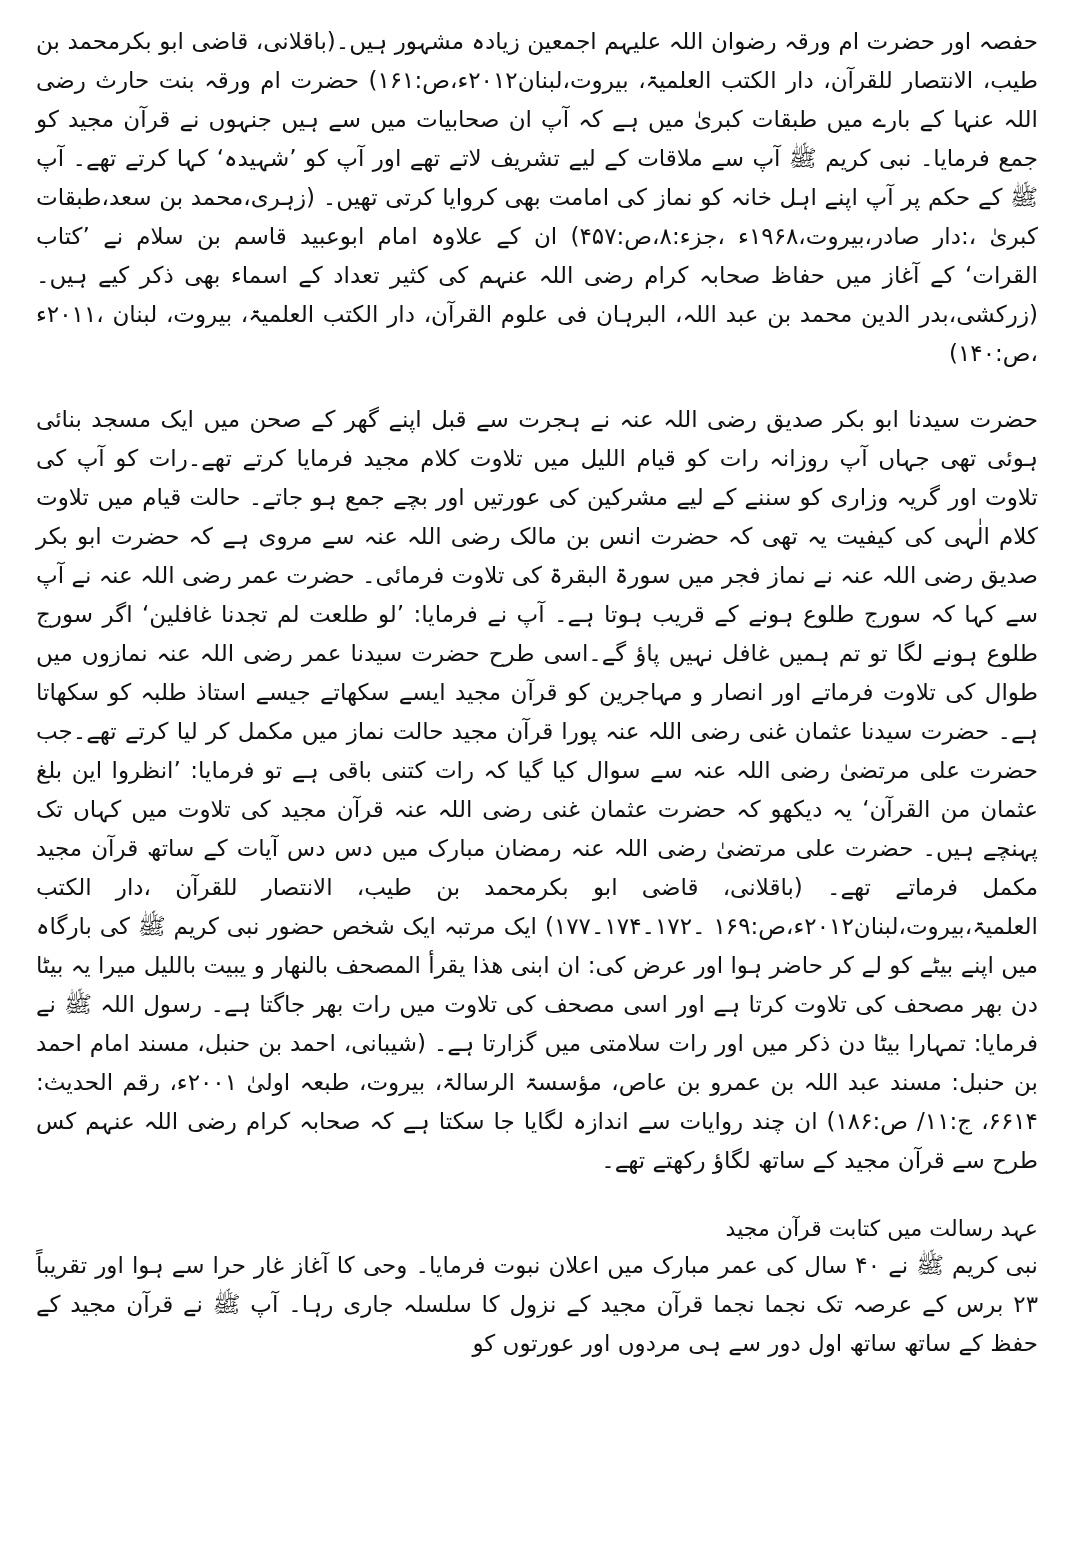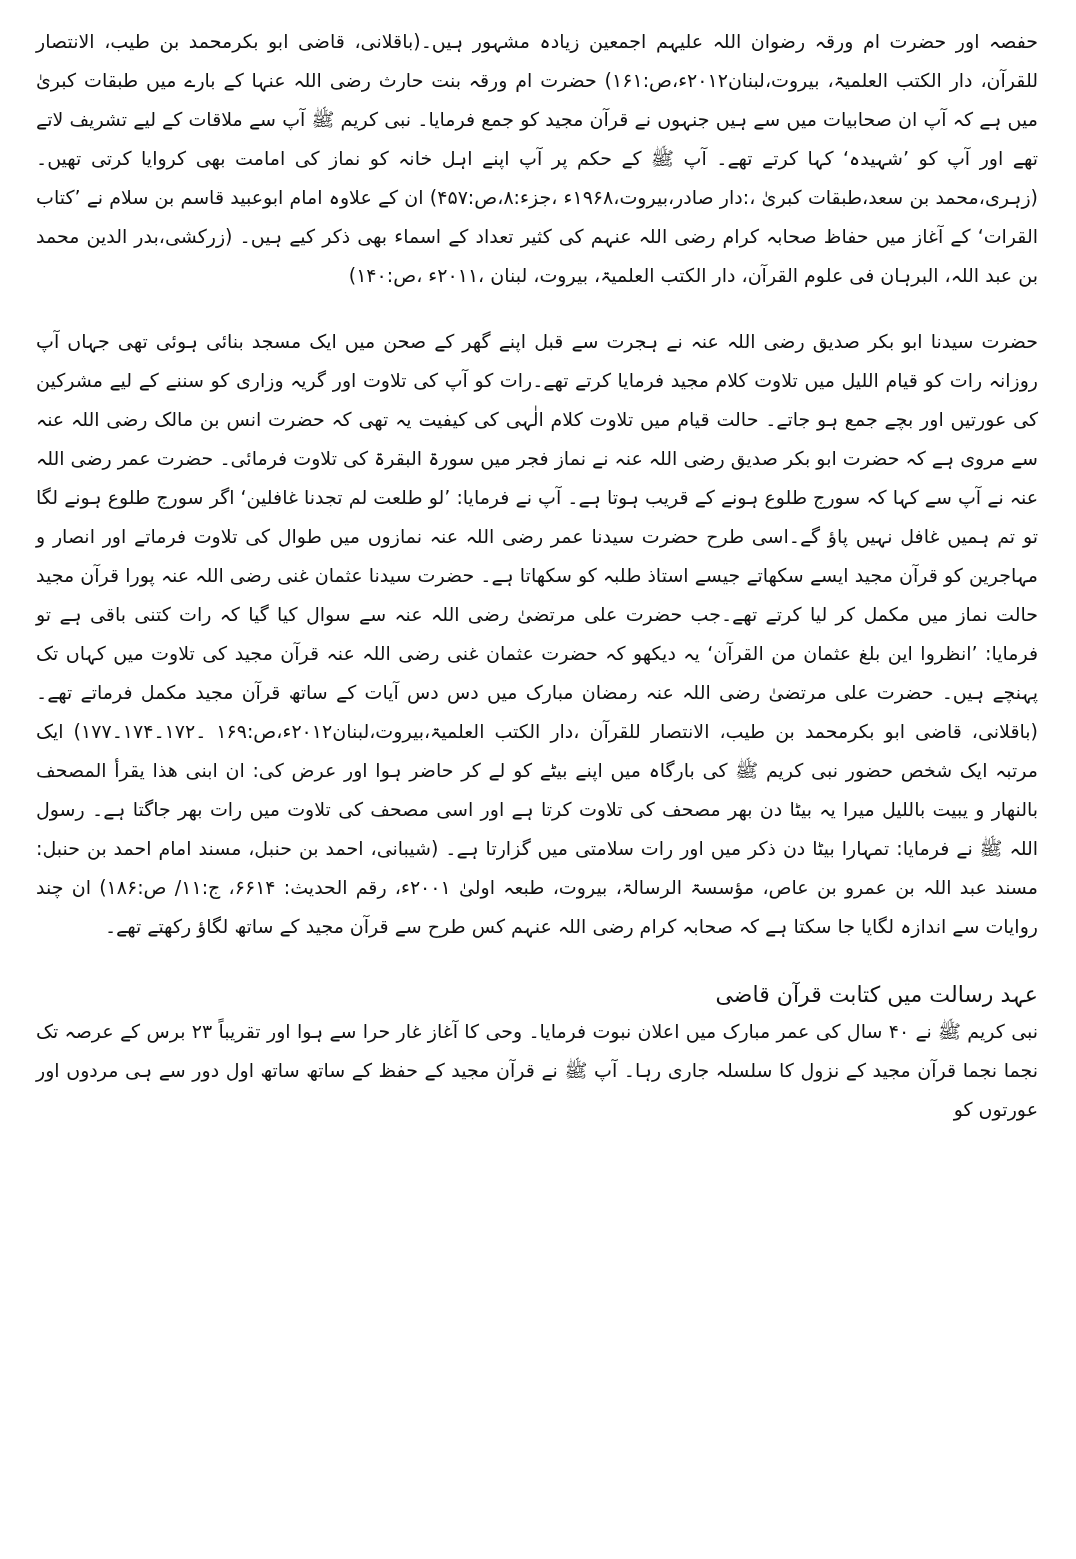--- a/index.html
+++ b/index.html
@@ -8,21 +8,21 @@
     direction: rtl;
     position: relative;
     width: 1076px;
     height: 1559px;
     box-sizing: border-box;
     padding: 22px 38px 0 36px;
     color: #111111;
     font-family: "DejaVu Sans", sans-serif;
   }
   .para {
-    font-size: 19px;
+    font-size: 23px;
     line-height: 39px;
     text-align: justify;
     text-align-last: right;
     margin: 0;
   }
   .p1 { margin-top: 0; }
   .p2 { margin-top: 27px; }
   .p3 { margin-top: 0; }
   .heading {
     font-size: 22px;
@@ -30,15 +30,15 @@
     margin: 34px 0 2px 0;
     font-weight: normal;
   }
 </style>
 </head>
 <body>
 
 <div class="page">
   <p class="para p1">حفصہ اور حضرت ام ورقہ رضوان اللہ علیہم اجمعین زیادہ مشہور ہیں۔(باقلانی، قاضی ابو بکرمحمد بن طیب، الانتصار للقرآن، دار الکتب العلمیۃ، بیروت،لبنان۲۰۱۲ء،ص:۱۶۱) حضرت ام ورقہ بنت حارث رضی اللہ عنہا کے بارے میں طبقات کبریٰ میں ہے کہ آپ ان صحابیات میں سے ہیں جنہوں نے قرآن مجید کو جمع فرمایا۔ نبی کریم ﷺ آپ سے ملاقات کے لیے تشریف لاتے تھے اور آپ کو ’شہیدہ‘ کہا کرتے تھے۔ آپ ﷺ کے حکم پر آپ اپنے اہل خانہ کو نماز کی امامت بھی کروایا کرتی تھیں۔ (زہری،محمد بن سعد،طبقات کبریٰ ،:دار صادر،بیروت،۱۹۶۸ء ،جزء:۸،ص:۴۵۷) ان کے علاوہ امام ابوعبید قاسم بن سلام نے ’کتاب القرات‘ کے آغاز میں حفاظ صحابہ کرام رضی اللہ عنہم کی کثیر تعداد کے اسماء بھی ذکر کیے ہیں۔ (زرکشی،بدر الدین محمد بن عبد اللہ، البرہان فی علوم القرآن، دار الکتب العلمیۃ، بیروت، لبنان ،۲۰۱۱ء ،ص:۱۴۰)</p>
   <p class="para p2">حضرت سیدنا ابو بکر صدیق رضی اللہ عنہ نے ہجرت سے قبل اپنے گھر کے صحن میں ایک مسجد بنائی ہوئی تھی جہاں آپ روزانہ رات کو قیام اللیل میں تلاوت کلام مجید فرمایا کرتے تھے۔رات کو آپ کی تلاوت اور گریہ وزاری کو سننے کے لیے مشرکین کی عورتیں اور بچے جمع ہو جاتے۔ حالت قیام میں تلاوت کلام الٰہی کی کیفیت یہ تھی کہ حضرت انس بن مالک رضی اللہ عنہ سے مروی ہے کہ حضرت ابو بکر صدیق رضی اللہ عنہ نے نماز فجر میں سورۃ البقرۃ کی تلاوت فرمائی۔ حضرت عمر رضی اللہ عنہ نے آپ سے کہا کہ سورج طلوع ہونے کے قریب ہوتا ہے۔ آپ نے فرمایا: ’لو طلعت لم تجدنا غافلین‘ اگر سورج طلوع ہونے لگا تو تم ہمیں غافل نہیں پاؤ گے۔اسی طرح حضرت سیدنا عمر رضی اللہ عنہ نمازوں میں طوال کی تلاوت فرماتے اور انصار و مہاجرین کو قرآن مجید ایسے سکھاتے جیسے استاذ طلبہ کو سکھاتا ہے۔ حضرت سیدنا عثمان غنی رضی اللہ عنہ پورا قرآن مجید حالت نماز میں مکمل کر لیا کرتے تھے۔جب حضرت علی مرتضیٰ رضی اللہ عنہ سے سوال کیا گیا کہ رات کتنی باقی ہے تو فرمایا: ’انظروا این بلغ عثمان من القرآن‘ یہ دیکھو کہ حضرت عثمان غنی رضی اللہ عنہ قرآن مجید کی تلاوت میں کہاں تک پہنچے ہیں۔ حضرت علی مرتضیٰ رضی اللہ عنہ رمضان مبارک میں دس دس آیات کے ساتھ قرآن مجید مکمل فرماتے تھے۔ (باقلانی، قاضی ابو بکرمحمد بن طیب، الانتصار للقرآن ،دار الکتب العلمیۃ،بیروت،لبنان۲۰۱۲ء،ص:۱۶۹ ۔۱۷۲۔۱۷۴۔۱۷۷) ایک مرتبہ ایک شخص حضور نبی کریم ﷺ کی بارگاہ میں اپنے بیٹے کو لے کر حاضر ہوا اور عرض کی: ان ابنی ھذا یقرأ المصحف بالنھار و یبیت باللیل میرا یہ بیٹا دن بھر مصحف کی تلاوت کرتا ہے اور اسی مصحف کی تلاوت میں رات بھر جاگتا ہے۔ رسول اللہ ﷺ نے فرمایا: تمہارا بیٹا دن ذکر میں اور رات سلامتی میں گزارتا ہے۔ (شیبانی، احمد بن حنبل، مسند امام احمد بن حنبل: مسند عبد اللہ بن عمرو بن عاص، مؤسسۃ الرسالۃ، بیروت، طبعہ اولیٰ ۲۰۰۱ء، رقم الحدیث: ۶۶۱۴، ج:۱۱/ ص:۱۸۶) ان چند روایات سے اندازہ لگایا جا سکتا ہے کہ صحابہ کرام رضی اللہ عنہم کس طرح سے قرآن مجید کے ساتھ لگاؤ رکھتے تھے۔</p>
-  <h2 class="heading">عہد رسالت میں کتابت قرآن قاضی</h2>
+  <h2 class="heading">عہد رسالت میں کتابت قرآن مجید</h2>
   <p class="para p3">نبی کریم ﷺ نے ۴۰ سال کی عمر مبارک میں اعلان نبوت فرمایا۔ وحی کا آغاز غار حرا سے ہوا اور تقریباً ۲۳ برس کے عرصہ تک نجما نجما قرآن مجید کے نزول کا سلسلہ جاری رہا۔ آپ ﷺ نے قرآن مجید کے حفظ کے ساتھ ساتھ اول دور سے ہی مردوں اور عورتوں کو</p>
 </div>
 
 </body></html>

